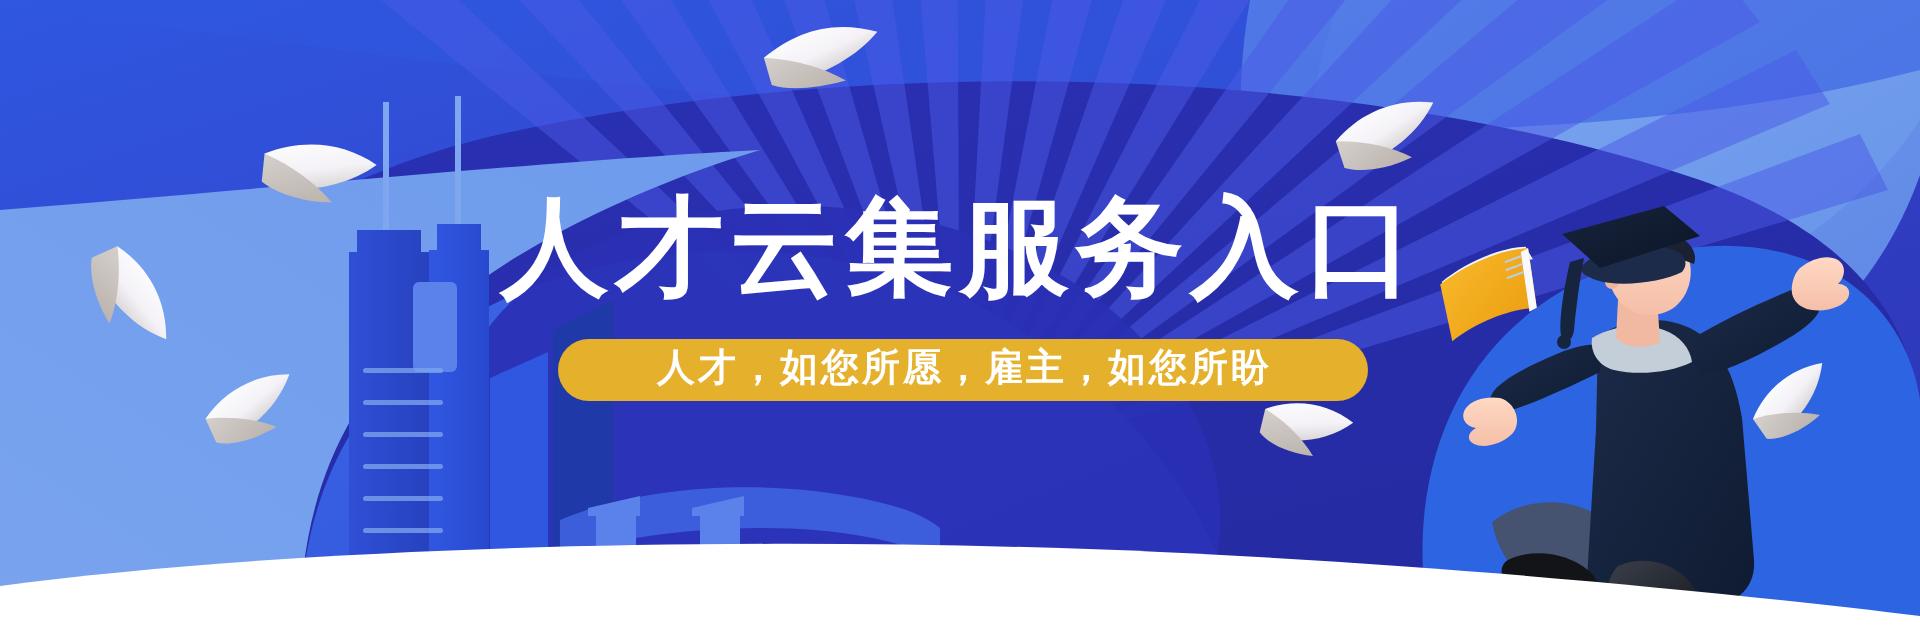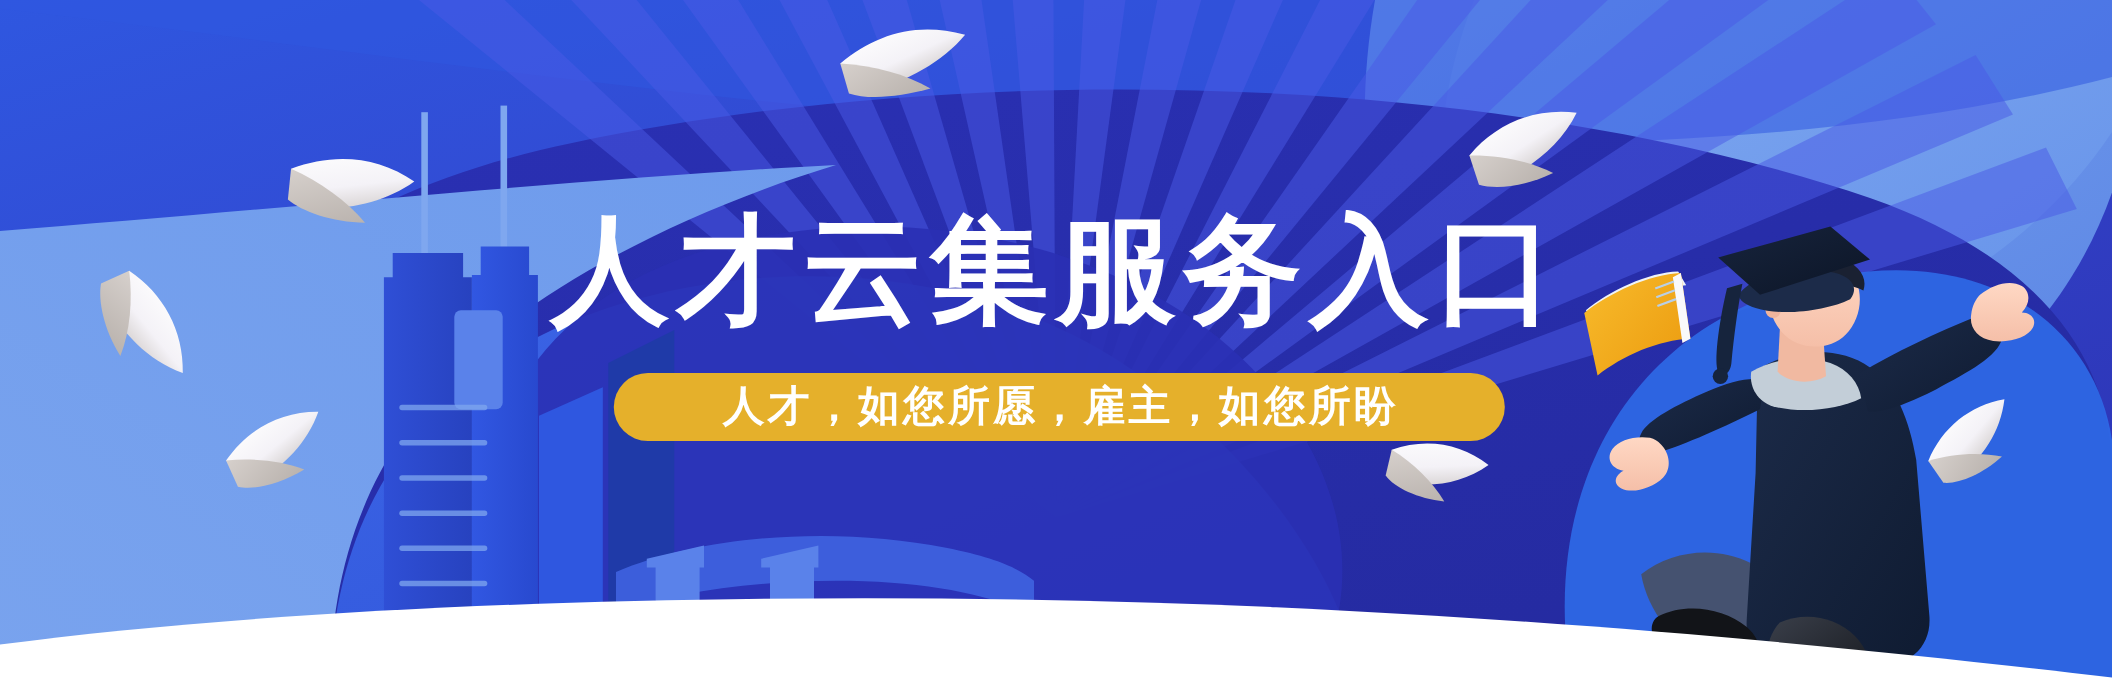--- a/index.html
+++ b/index.html
@@ -68,21 +68,21 @@
     cursor: pointer;
   }
   .pill-text {
     color: #ffffff;
     font-size: 38px;
     line-height: 40px;
     font-weight: 700;
     letter-spacing: 3px;
     text-indent: 3px;
     white-space: nowrap;
-    font-family: Liberation Serif, serif;
+    font-family: Liberation Mono, monospace;
   }
 </style>
 </head>
 <body>
 
 <div id="banner">
 
   <svg class="layer" viewBox="0 0 1920 630" preserveAspectRatio="none">
     <defs>
       <linearGradient id="gBase" x1="0" y1="0" x2="1" y2="1">

